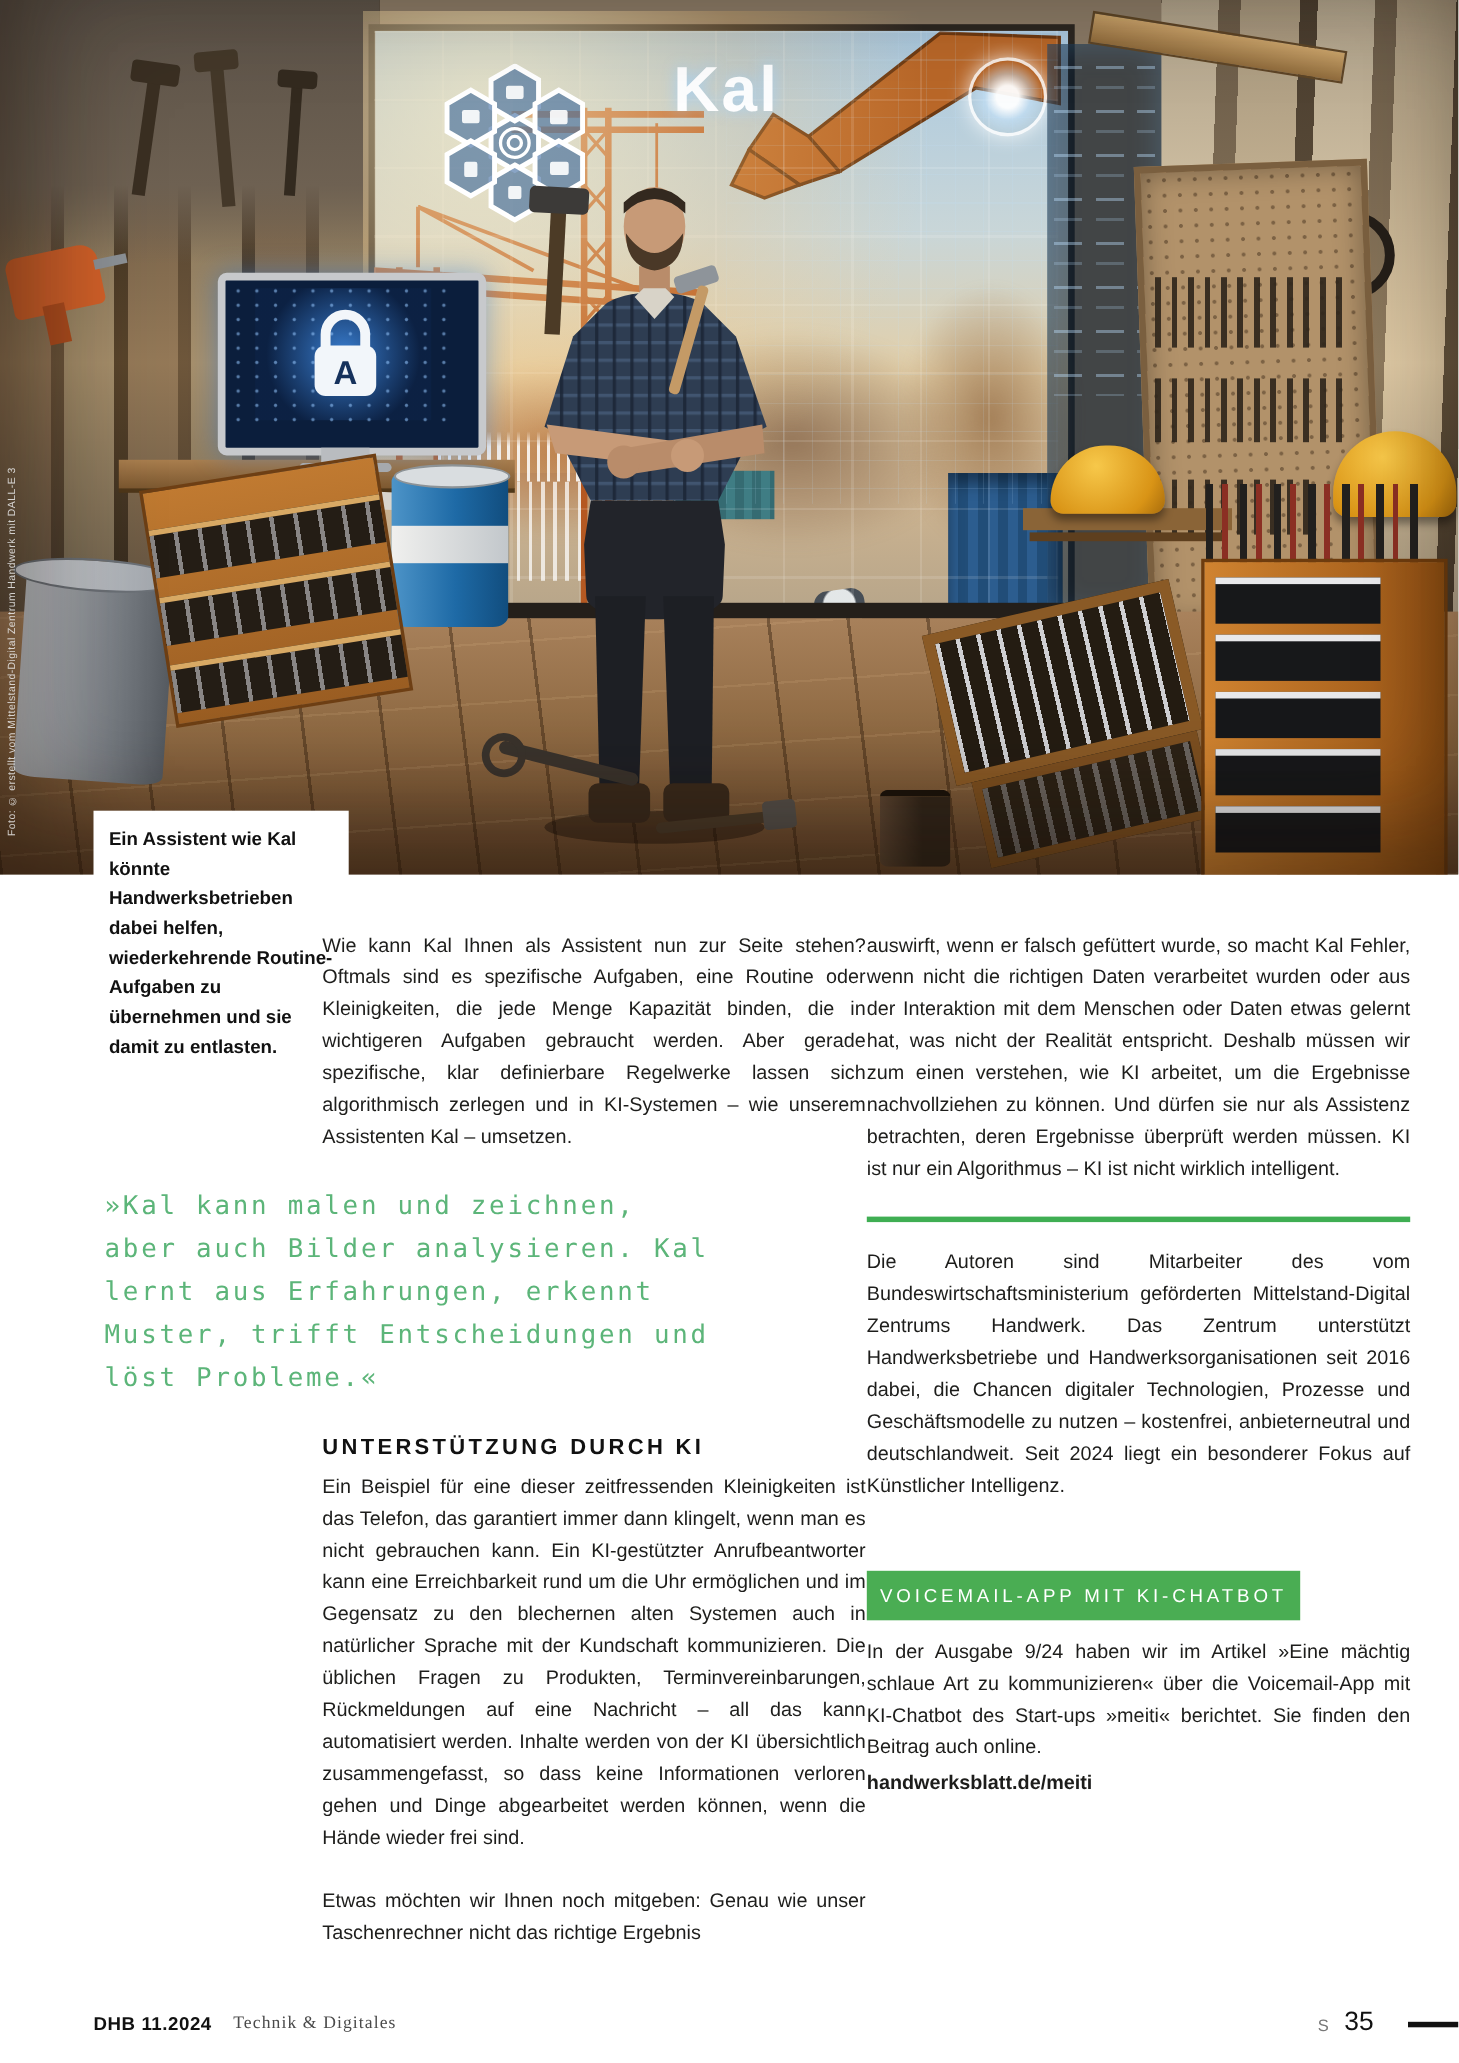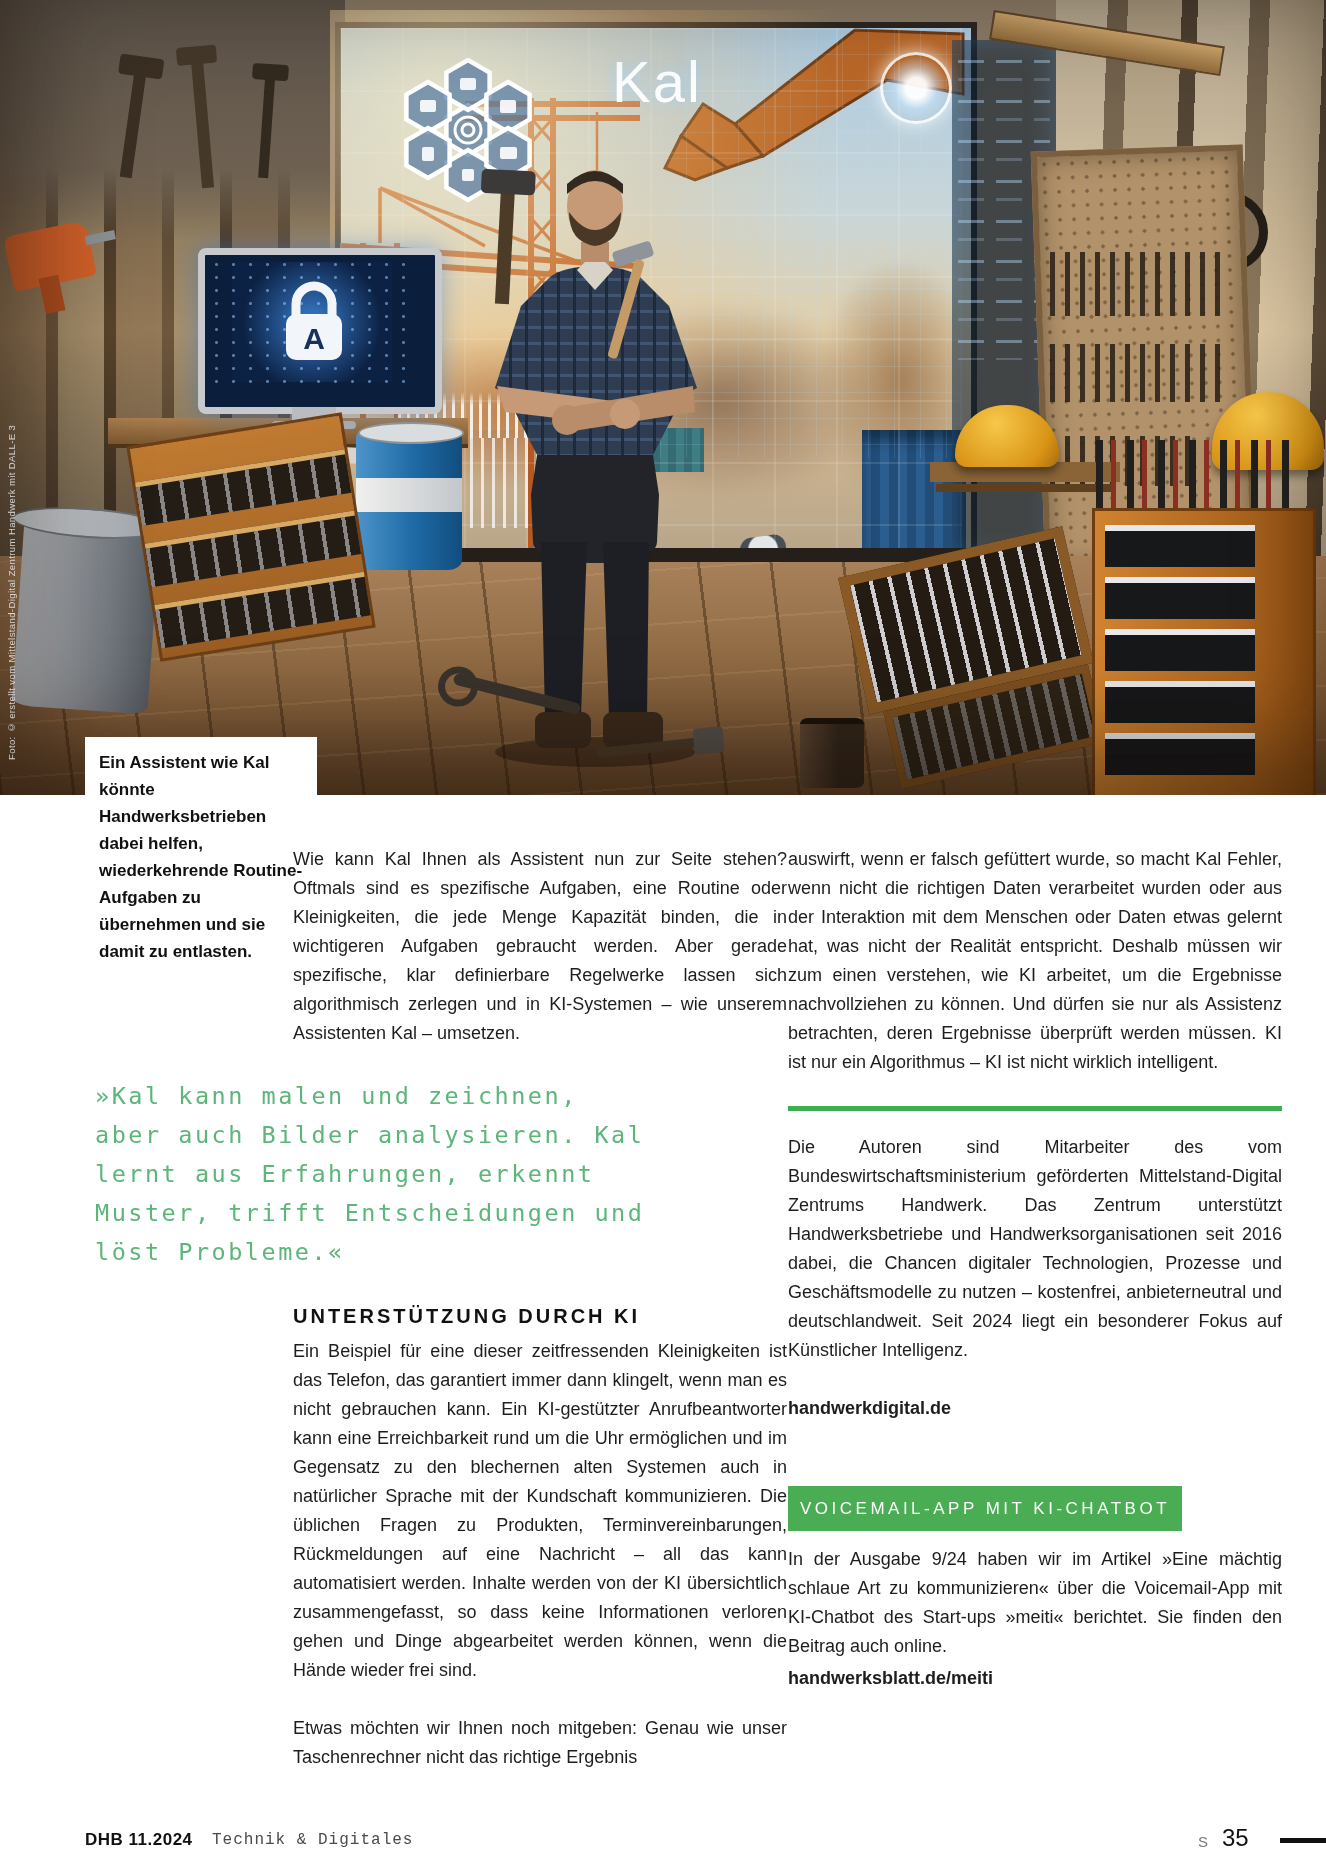--- a/index.html
+++ b/index.html
@@ -27,21 +27,21 @@
     background:repeating-linear-gradient(90deg,#3f7d84 0 8px,#356b72 8px 16px);}
   .window-sill{left:333px;top:548px;width:634px;height:14px;background:#241f1a;}
   .grid-overlay{left:340px;top:28px;width:622px;height:524px;opacity:.75;
     background:repeating-linear-gradient(rgba(255,255,255,.16) 0 2px,transparent 2px 62px),
                repeating-linear-gradient(90deg,rgba(255,255,255,.16) 0 2px,transparent 2px 62px);}
   .grid-fine{left:660px;top:28px;width:302px;height:430px;opacity:.6;
     background:repeating-linear-gradient(rgba(190,225,255,.22) 0 1px,transparent 1px 26px),
                repeating-linear-gradient(90deg,rgba(190,225,255,.22) 0 1px,transparent 1px 26px);}
   .glow{left:330px;top:10px;width:640px;height:420px;
     background:radial-gradient(circle at 18% 22%,rgba(255,236,190,.65),rgba(255,200,120,.25) 38%,transparent 65%);}
-  .kal-label{left:612px;top:48px;font-size:58px;font-weight:normal;color:rgba(255,255,255,.96);
+  .kal-label{left:612px;top:48px;font-size:58px;font-weight:bold;color:rgba(255,255,255,.96);
     letter-spacing:2px;text-shadow:0 0 14px rgba(160,210,255,.8);}
   .waveform{left:398px;top:392px;width:150px;height:46px;opacity:.9;
     background:repeating-linear-gradient(90deg,rgba(255,255,255,.95) 0 3px,transparent 3px 9px);
     -webkit-mask-image:linear-gradient(180deg,transparent 0,#000 30%,#000 100%);}
   .waveform2{left:404px;top:438px;width:210px;height:90px;opacity:.8;
     background:repeating-linear-gradient(90deg,rgba(255,255,255,.9) 0 3px,transparent 3px 11px);}
   .bulb-emblem{left:880px;top:52px;width:66px;height:66px;border-radius:50%;
     border:3px solid rgba(255,255,255,.85);
     background:radial-gradient(circle,rgba(255,255,255,.95) 0 22%,rgba(200,230,255,.5) 45%,transparent 70%);
     box-shadow:0 0 18px rgba(255,255,255,.8);}
@@ -140,21 +140,21 @@
   .pullquote{width:562px;margin:22px 0 0 -198px;font-family:"DejaVu Sans Mono",monospace;
     font-size:23.5px;line-height:39px;letter-spacing:2.5px;color:#5cb579;text-align:left;}
   .section-heading{margin:30px 0 6px 0;font-size:20px;font-weight:bold;letter-spacing:3px;color:#111;}
   .green-rule{border:none;height:5px;background:#3fae53;margin:0 0 22px 0;}
   .bold-link{font-weight:bold;font-size:18px;margin-top:-24px;margin-bottom:0;}
   .greenbox{display:inline-block;background:#4aad53;color:#fff;font-size:17px;letter-spacing:3.5px;
     padding:8px 12px;margin:34px 0 14px 0;}
   
   .footer{position:absolute;left:0;top:1822px;width:1172px;height:40px;}
   .footer-issue{position:absolute;left:85px;top:8px;font-weight:bold;font-size:17px;color:#111;letter-spacing:.5px;}
-  .footer-section{position:absolute;left:212px;top:9px;font-family:Liberation Mono, monospace;
+  .footer-section{position:absolute;left:212px;top:9px;font-family:Liberation Serif, serif;
     font-size:16px;color:#4a4a4a;letter-spacing:1px;}
   .footer-pageS{position:absolute;left:1198px;top:11px;font-size:15px;color:#777;letter-spacing:1px;}
   .footer-pageN{position:absolute;left:1222px;top:2px;font-size:24px;font-weight:normal;color:#111;}
   .footer-line{position:absolute;left:1280px;top:16px;width:46px;height:5px;background:#111;}
 </style>
 </head>
 <body>
 
 <div class="page">
 
@@ -333,21 +333,20 @@
     <div class="pullquote">»Kal kann malen und zeichnen, aber auch Bilder analysieren. Kal lernt aus Erfahrungen, erkennt Muster, trifft Entscheidungen und löst Probleme.«</div>
     <div class="section-heading">UNTERSTÜTZUNG DURCH KI</div>
     <p>Ein Beispiel für eine dieser zeitfressenden Kleinigkeiten ist das Telefon, das garantiert immer dann klingelt, wenn man es nicht gebrauchen kann. Ein KI-gestützter Anrufbeantworter kann eine Erreichbarkeit rund um die Uhr ermöglichen und im Gegensatz zu den blechernen alten Systemen auch in natürlicher Sprache mit der Kundschaft kommunizieren. Die üblichen Fragen zu Produkten, Terminvereinbarungen, Rückmeldungen auf eine Nachricht – all das kann automatisiert werden. Inhalte werden von der KI übersichtlich zusammengefasst, so dass keine Informationen verloren gehen und Dinge abgearbeitet werden können, wenn die Hände wieder frei sind.</p>
     <p>Etwas möchten wir Ihnen noch mitgeben: Genau wie unser Taschenrechner nicht das richtige Ergebnis</p>
   </div>
 
   <div class="col col-right">
     <p>auswirft, wenn er falsch gefüttert wurde, so macht Kal Fehler, wenn nicht die richtigen Daten verarbeitet wurden oder aus der Interaktion mit dem Menschen oder Daten etwas gelernt hat, was nicht der Realität entspricht. Deshalb müssen wir zum einen verstehen, wie KI arbeitet, um die Ergebnisse nachvollziehen zu können. Und dürfen sie nur als Assistenz betrachten, deren Ergebnisse überprüft werden müssen. KI ist nur ein Algorithmus – KI ist nicht wirklich intelligent.</p>
     <hr class="green-rule">
     <p>Die Autoren sind Mitarbeiter des vom Bundeswirtschaftsministerium geförderten Mittelstand-Digital Zentrums Handwerk. Das Zentrum unterstützt Handwerksbetriebe und Handwerksorganisationen seit 2016 dabei, die Chancen digitaler Technologien, Prozesse und Geschäftsmodelle zu nutzen – kostenfrei, anbieterneutral und deutschlandweit. Seit 2024 liegt ein besonderer Fokus auf Künstlicher Intelligenz.</p>
-    <p class="bold-link">handwerkdigital.de</p>
     <div class="greenbox">VOICEMAIL-APP MIT KI-CHATBOT</div>
     <p>In der Ausgabe 9/24 haben wir im Artikel »Eine mächtig schlaue Art zu kommunizieren« über die Voicemail-App mit KI-Chatbot des Start-ups »meiti« berichtet. Sie finden den Beitrag auch online.</p>
     <p class="bold-link" style="margin-top:-26px;">handwerksblatt.de/meiti</p>
   </div>
 
   <div class="footer">
     <span class="footer-issue">DHB 11.2024</span>
     <span class="footer-section">Technik &amp; Digitales</span>
     <span class="footer-pageS">S</span>
     <span class="footer-pageN">35</span>

